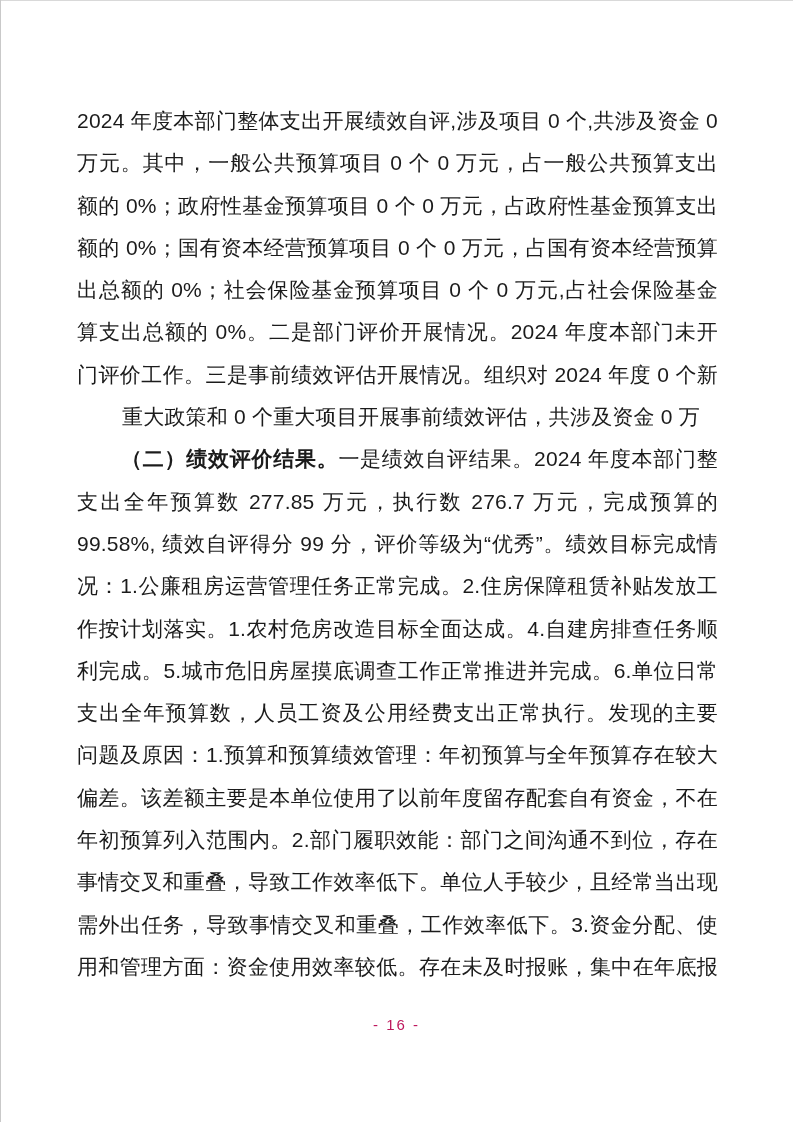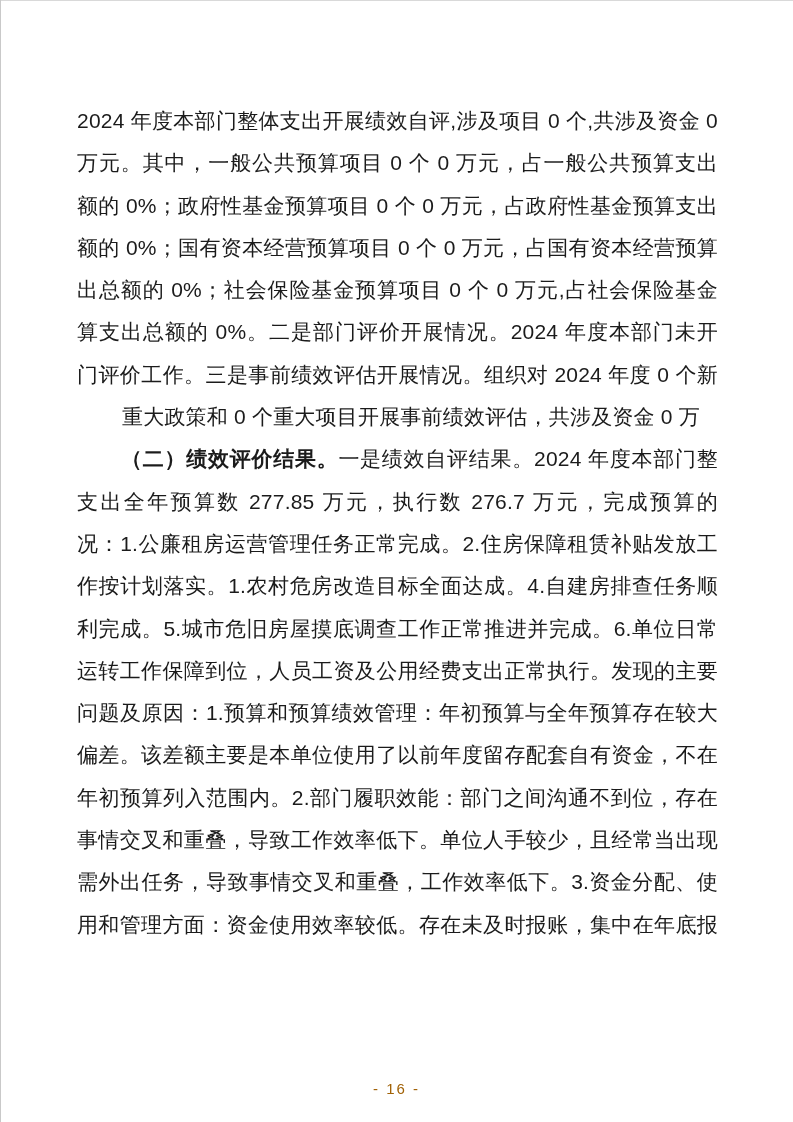--- a/index.html
+++ b/index.html
@@ -50,27 +50,27 @@
     margin-left: 45px;
   }
   .line.indent-2 {
     text-indent: 44px;
   }
   .bold-lead {
     font-weight: bold;
   }
   .footer {
     position: absolute;
-    top: 1079px;
+    top: 1015px;
     left: 0;
     width: 793px;
     text-align: center;
     font-size: 15px;
     line-height: 20px;
-    color: #a16207;
+    color: #be185d;
     letter-spacing: 2px;
   }
 </style>
 </head>
 <body>
 
 <div class="page">
   <div class="scan-edge-top"></div>
   <div class="scan-edge-left"></div>
 
@@ -82,24 +82,25 @@
     <div class="line">额的 0%；国有资本经营预算项目 0 个 0 万元，占国有资本经营预算支</div>
     <div class="line">出总额的 0%；社会保险基金预算项目 0 个 0 万元,占社会保险基金预</div>
     <div class="line">算支出总额的 0%。二是部门评价开展情况。2024 年度本部门未开展部</div>
     <div class="line">门评价工作。三是事前绩效评估开展情况。组织对 2024 年度 0 个新增</div>
     <div class="line no-just">重大政策和 0 个重大项目开展事前绩效评估，共涉及资金 0 万元。</div>
 
     <div class="line indent-2">
       <span class="bold-lead">（二）绩效评价结果。</span><span>一是绩效自评结果。2024 年度本部门整体</span>
     </div>
     <div class="line">支出全年预算数 277.85 万元，执行数 276.7 万元，完成预算的</div>
+    <div class="line">99.58%, 绩效自评得分 99 分，评价等级为“优秀”。绩效目标完成情</div>
     <div class="line">况：1.公廉租房运营管理任务正常完成。2.住房保障租赁补贴发放工</div>
     <div class="line">作按计划落实。1.农村危房改造目标全面达成。4.自建房排查任务顺</div>
     <div class="line">利完成。5.城市危旧房屋摸底调查工作正常推进并完成。6.单位日常</div>
-    <div class="line">运转工作保障到位，人员工资及公用经费支出正常执行。发现的主要</div>
+    <div class="line">支出全年预算数，人员工资及公用经费支出正常执行。发现的主要</div>
     <div class="line">问题及原因：1.预算和预算绩效管理：年初预算与全年预算存在较大</div>
     <div class="line">偏差。该差额主要是本单位使用了以前年度留存配套自有资金，不在</div>
     <div class="line">年初预算列入范围内。2.部门履职效能：部门之间沟通不到位，存在</div>
     <div class="line">事情交叉和重叠，导致工作效率低下。单位人手较少，且经常当出现</div>
     <div class="line">需外出任务，导致事情交叉和重叠，工作效率低下。3.资金分配、使</div>
     <div class="line">用和管理方面：资金使用效率较低。存在未及时报账，集中在年底报</div>
   </div>
 
   <div class="footer">- 16 -</div>
 </div>

